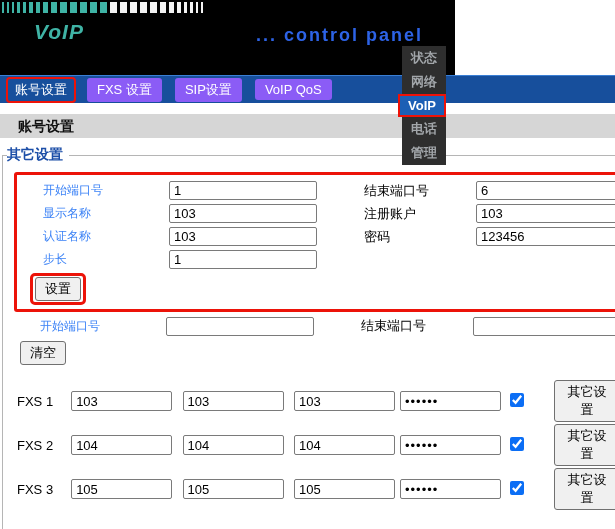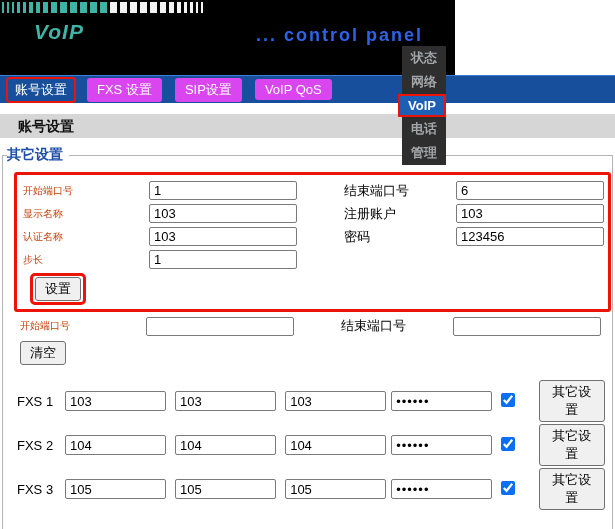--- a/index.html
+++ b/index.html
@@ -18,39 +18,39 @@
 
   
   .tabstrip { height:29px; display:flex; align-items:flex-end; padding:0 0 2px 8px; background:#000;flex-direction:column; }
   .tab { background:#2e2e2e; color:#a2a6aa; font-size:13px; font-weight:bold;
          padding:3px 9px; margin-right:9px; cursor:pointer; }
   .tab.active { background:#1c5fb5; color:#fff; border:2px solid #ee1208; padding:2px 8px; }
 
   
   .subnav { width:615px; height:28px; background:#174f9c; border-top:1px solid #3a7fd5;
             display:flex; align-items:center; padding-left:6px; }
-  .subtab { background:#d946ef; color:#fff; font-size:13px; padding:3px 10px; margin-right:13px;
+  .subtab { background:#8b5cf6; color:#fff; font-size:13px; padding:3px 10px; margin-right:13px;
             border-radius:3px; cursor:pointer; }
   .subtab.active { background:transparent; border:2px solid #ee1208; border-radius:4px;
             padding:2px 7px; margin-right:11px; }
 
   
   .section-bar { margin-top:11px; height:24px; background:#d6d6d6; line-height:24px;
                  padding-left:18px; font-size:14px; font-weight:bold; color:#111; }
 
   
   fieldset.qc { margin:8px 2px 0 2px; border:1px solid #b5b5b5; border-bottom:none;
                 padding:2px 0 60px 4px; }
   fieldset.qc legend { color:#1d4fa8; font-size:14px; font-weight:bold; padding:0 6px 0 0; margin-left:0; }
 
   .annot { border:3px solid #ec1309; border-radius:3px; }
   .qc-box { margin:6px 1px 0 7px; padding:4px 0 4px 6px; }
 
   .qc-row { display:flex; align-items:center; height:23px; }
-  .qc-label { width:126px; font-size:10px; color:#c2410c; }
+  .qc-label { width:126px; font-size:12px; color:#3b82f6;margin-left:20px; }
   .qc-label2 { width:112px; margin-left:47px; font-size:13px; color:#000; }
   input.txt { width:148px; height:19px; border:1px solid #7a7a7a; border-radius:2px;
               font-size:13px; padding:0 4px; font-family:inherit; color:#000; background:#fff; }
   .btn { font-size:13px; font-family:inherit; background:#f0f0f0; border:1px solid #707070;
          border-radius:3px; padding:2px 9px; color:#000; cursor:pointer; }
   .set-wrap { display:inline-block; border:3px solid #ec1309; border-radius:5px;
               padding:1px 2px; margin:2px 8px 0 7px; }
 
   .clear-row { display:flex; align-items:center; height:22px; margin:3px 0 0 13px; }
   .clear-row .qc-label { width:126px; }

